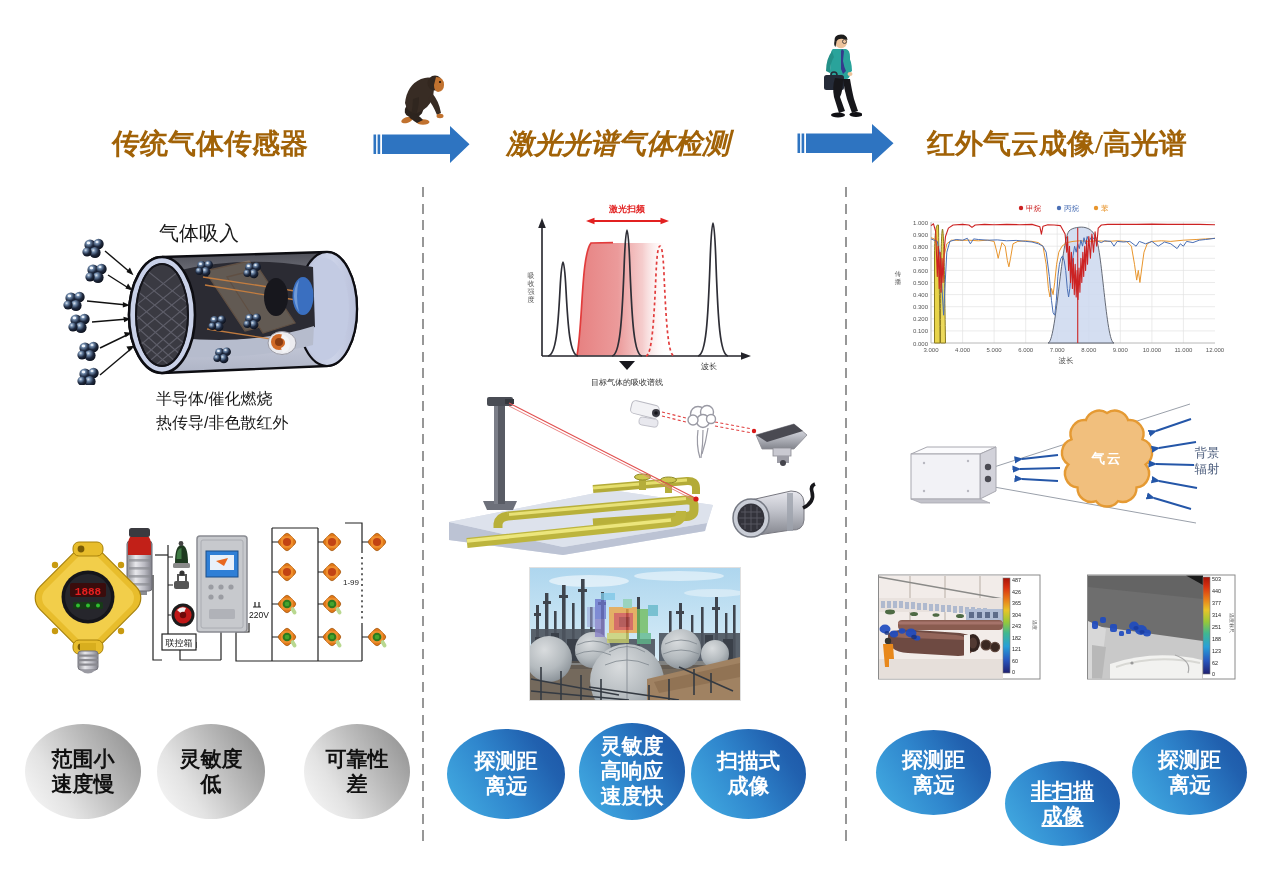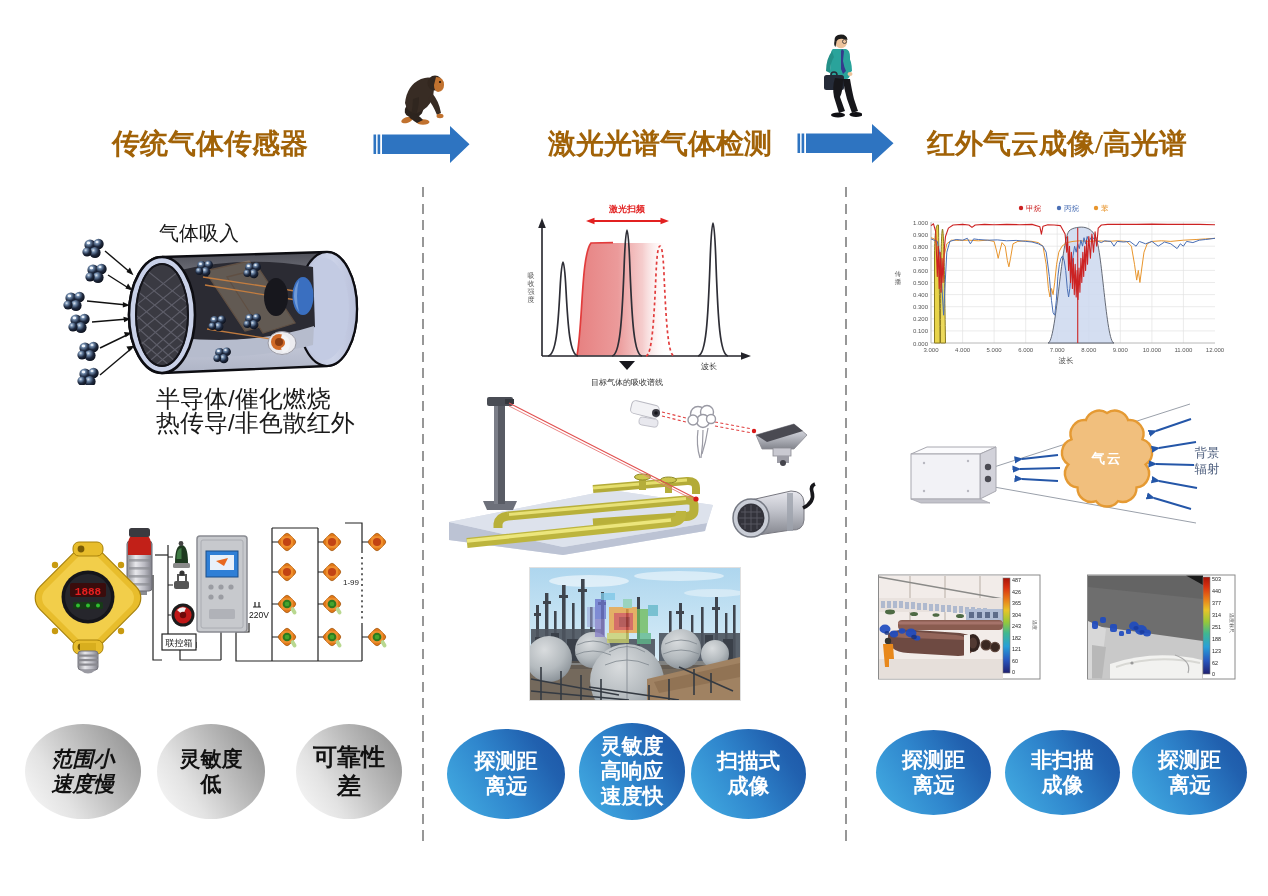--- a/index.html
+++ b/index.html
@@ -11,21 +11,21 @@
 .ell{border-radius:50%;display:flex;align-items:center;justify-content:center;text-align:center;
      font-weight:bold;line-height:1.18;}
 .ell.gray{background:linear-gradient(58deg,#fbfbfb 0%,#e3e3e3 30%,#b9b9b9 62%,#8a8a8a 100%);color:#111;}
 .ell.blue{background:linear-gradient(58deg,#45b0e4 0%,#2f86cd 45%,#2161af 78%,#1c54a5 100%);color:#fff;}
 .lbl{color:#1a1a1a;}
 </style>
 </head>
 <body>
 
 <div class="abs title" style="left:112px;top:125px;">传统气体传感器</div>
-<div class="abs title" style="left:548px;top:125px;">激光光谱气体检测</div>
+<div class="abs title" style="left:506px;top:125px;font-style:italic;">激光光谱气体检测</div>
 <div class="abs title" style="left:927px;top:125px;font-family:Liberation Serif, serif;">红外气云成像/高光谱</div>
 
 <svg class="abs" style="left:372px;top:124px;" width="100" height="42" viewBox="0 0 100 42">
   <rect x="1.5" y="10.5" width="2.6" height="19.5" fill="#2e74c1"></rect>
   <rect x="5.6" y="10.5" width="2.6" height="19.5" fill="#2e74c1"></rect>
   <polygon fill="#2e74c1" points="10,10.5 78,10.5 78,2 97.5,20.3 78,39 78,30 10,30"></polygon>
 </svg>
 <svg class="abs" style="left:796px;top:122px;" width="100" height="42" viewBox="0 0 100 42">
   <rect x="1.5" y="11.5" width="2.6" height="19.5" fill="#2e74c1"></rect>
   <rect x="5.6" y="11.5" width="2.6" height="19.5" fill="#2e74c1"></rect>
@@ -77,21 +77,21 @@
   <path d="M27,46 L34,46 Q36,58 38,66 L42,78 L36,80 L31,66 Q28,56 27,46 Z" fill="#17171b"></path>
 
   <ellipse cx="22" cy="82" rx="7" ry="2.6" fill="#101014"></ellipse>
   <ellipse cx="40" cy="81.5" rx="6.5" ry="2.6" fill="#101014"></ellipse>
 </svg>
 
 <div class="abs sep" style="left:422px;top:187px;height:655px;"></div>
 <div class="abs sep" style="left:845px;top:187px;height:655px;"></div>
 
 <div class="abs lbl" style="left:159px;top:220px;font-size:20px;">气体吸入</div>
-<div class="abs lbl" style="left:156px;top:387px;font-size:24px;line-height:24px;">半导体/催化燃烧<br>热传导/非色散红外</div>
+<div class="abs lbl" style="left:156px;top:387px;font-size:16px;line-height:24px;">半导体/催化燃烧<br>热传导/非色散红外</div>
 
 <svg class="abs" style="left:55px;top:235px;" width="310" height="150" viewBox="0 0 310 150">
 <defs>
   <radialGradient id="molg" cx="35%" cy="30%" r="75%">
     <stop offset="0%" stop-color="#dfe8f2"></stop>
         <stop offset="25%" stop-color="#6d87a8"></stop>
     <stop offset="60%" stop-color="#1f2a40"></stop>
         <stop offset="100%" stop-color="#0a0e18"></stop>
   </radialGradient>
   <g id="mol">
@@ -842,23 +842,23 @@
   <text x="342" y="52">314</text>
       <text x="342" y="64">251</text>
       <text x="342" y="76">188</text>
   <text x="342" y="88">123</text>
       <text x="342" y="100">62</text>
       <text x="342" y="111">0</text>
 </g>
 <text x="360" y="58" font-size="5" fill="#555" transform="rotate(90 360 58)" text-anchor="middle">温度标尺</text>
 </svg>
 
-<div class="abs ell gray" style="left:25px;top:724px;width:116px;height:95px;font-size:21px;font-style:italic;">范围小<br>速度慢</div>
+<div class="abs ell gray" style="left:25px;top:724px;width:116px;height:95px;font-size:21px;">范围小<br>速度慢</div>
 <div class="abs ell gray" style="left:157px;top:724px;width:108px;height:95px;font-size:21px;">灵敏度<br>低</div>
-<div class="abs ell gray" style="left:296px;top:724px;width:106px;height:95px;font-size:24px;">可靠性<br>差</div>
+<div class="abs ell gray" style="left:304px;top:724px;width:106px;height:95px;font-size:21px;">可靠性<br>差</div>
 
 <div class="abs ell blue" style="left:447px;top:729px;width:118px;height:90px;font-size:21px;">探测距<br>离远</div>
 <div class="abs ell blue" style="left:579px;top:723px;width:106px;height:97px;font-size:21px;">灵敏度<br>高响应<br>速度快</div>
 <div class="abs ell blue" style="left:691px;top:729px;width:115px;height:90px;font-size:21px;">扫描式<br>成像</div>
 
 <div class="abs ell blue" style="left:876px;top:730px;width:115px;height:85px;font-size:21px;">探测距<br>离远</div>
-<div class="abs ell blue" style="left:1005px;top:730px;width:115px;height:85px;font-size:21px;">非扫描<br>成像</div>
+<div class="abs ell blue" style="left:1005px;top:761px;width:115px;height:85px;font-size:21px;text-decoration:underline;">非扫描<br>成像</div>
 <div class="abs ell blue" style="left:1132px;top:730px;width:115px;height:85px;font-size:21px;">探测距<br>离远</div>
 
 </body></html>

